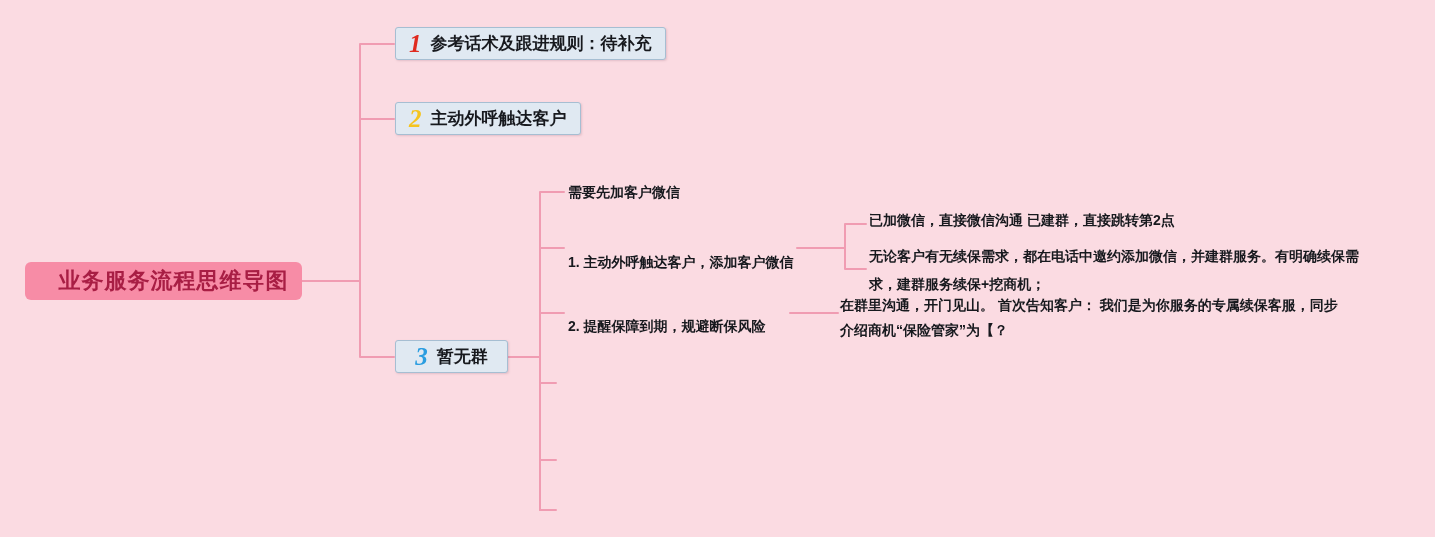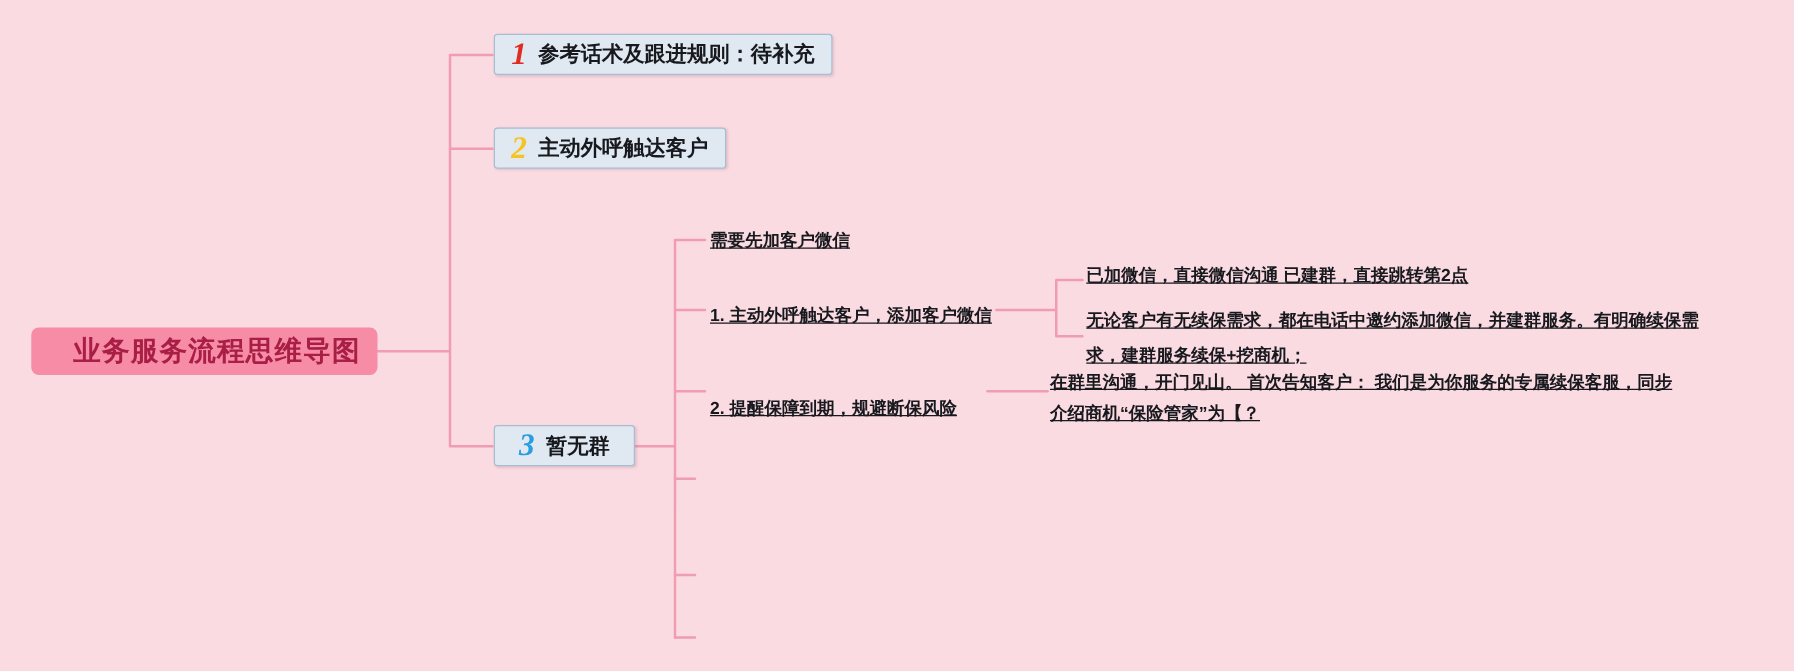--- a/index.html
+++ b/index.html
@@ -38,27 +38,27 @@
     font-family:"Liberation Serif", serif; font-style:italic; font-weight:bold;
     font-size:25px; line-height:1; flex:0 0 auto;
   }
   .num.n1 { color:var(--number-1, #e02b20); }
   .num.n2 { color:var(--number-2, #f5c41f); }
   .num.n3 { color:var(--number-3, #2a9de0); }
   .blabel { font-size:17px; font-weight:bold; color:var(--node-text, #17191e); }
 
   .tnode {
     position:absolute; font-size:14px; font-weight:600;
-    color:var(--node-text, #17191e); line-height:20px; white-space:nowrap;text-decoration:underline;
+    color:var(--node-text, #17191e); line-height:20px; white-space:nowrap;
   }
   .tnode.clip { overflow:hidden; }
   .tnode.wrap { white-space:pre-wrap; }
 
   .t1 { left:568px; top:182px; }
-  .t2 { left:568px; top:242px; width:229px; }
+  .t2 { left:568px; top:252px; width:229px; }
   .t3 { left:568px; top:316px; width:220px; }
   .d1 { left:869px; top:210px; }
   .d2 { left:869px; top:242px; width:532px; line-height:28px; }
   .d3 { left:840px; top:293px; width:540px; line-height:25px; }
 </style>
 </head>
 <body>
 
 <div class="canvas">
 

